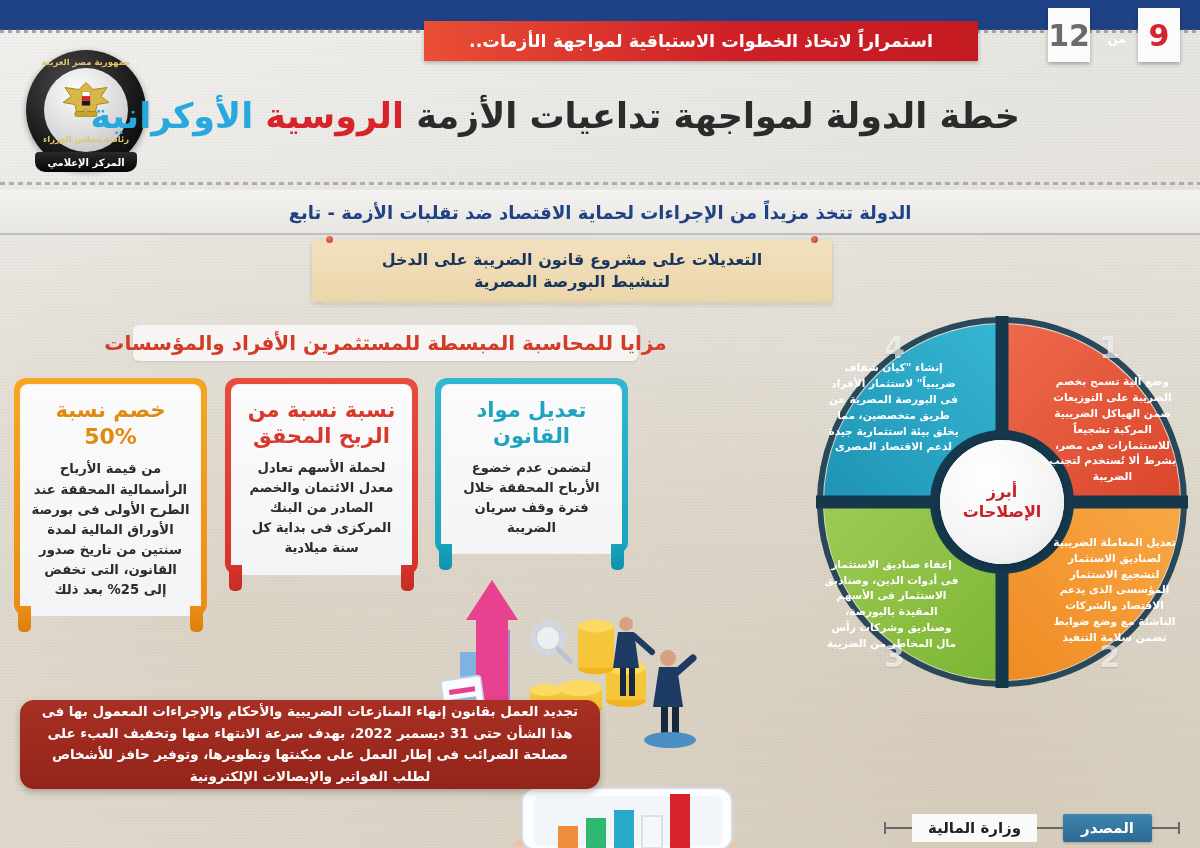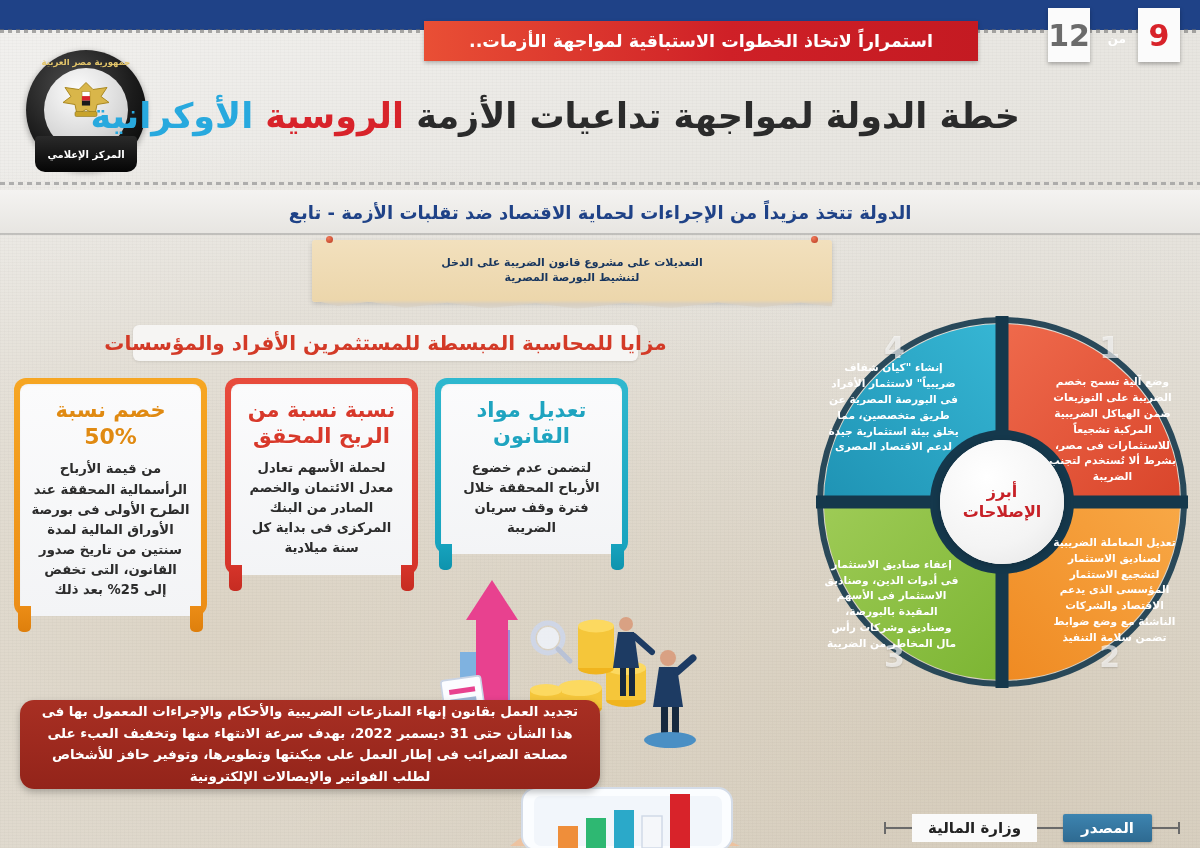--- a/index.html
+++ b/index.html
@@ -78,21 +78,21 @@
     position:absolute;left:50%;top:46%;transform:translate(-50%,-50%);
     font-size:42px;color:#c8a32a;line-height:1;
   }
   .logo .arc-top,.logo .arc-bot{
     position:absolute;left:0;width:128px;text-align:center;color:#e3c56a;
     font-size:8.5px;font-weight:bold;letter-spacing:.4px;
   }
   .logo .arc-top{top:11px;}
   .logo .arc-bot{bottom:30px;}
   .logo .banner{
-    position:absolute;left:13px;bottom:2px;width:102px;height:36px;
+    position:absolute;left:13px;bottom:2px;width:102px;height:20px;
     background:linear-gradient(180deg,#2a2a2a,#050505);
     border-radius:4px 4px 10px 10px;
     display:flex;align-items:center;justify-content:center;
     color:#fff;font-size:10px;font-weight:bold;
   }
 
   .main-title{
     position:absolute;top:95px;right:180px;left:20px;
     text-align:right;
     font-size:35px;font-weight:bold;color:#2b2b2b;
@@ -122,21 +122,21 @@
 
   
   .beige-box{
     position:absolute;top:240px;right:368px;width:520px;height:62px;
     background:linear-gradient(180deg,#f2e0bd 0%,#ecd6ab 100%);
     border-radius:3px;
     display:flex;flex-direction:column;align-items:center;justify-content:center;
     box-shadow:0 2px 5px rgba(0,0,0,.16);
   }
   .beige-box div{
-    color:#17355e;font-size:11px;font-weight:bold;line-height:1.35;white-space:nowrap;
+    color:#17355e;font-size:16px;font-weight:bold;line-height:1.35;white-space:nowrap;
   }
   .pin{
     position:absolute;width:7px;height:7px;border-radius:50%;
     background:radial-gradient(circle at 35% 30%,#f07a5a,#b93a20);
     top:-4px;
   }
   .pin.l{left:14px;} .pin.r{right:14px;}
   .beige-box .tear{
     position:absolute;left:0;right:0;bottom:-9px;height:11px;
     background:linear-gradient(180deg,#ecd6ab 0%,#d8cfc0 35%,rgba(216,207,192,0) 100%);

